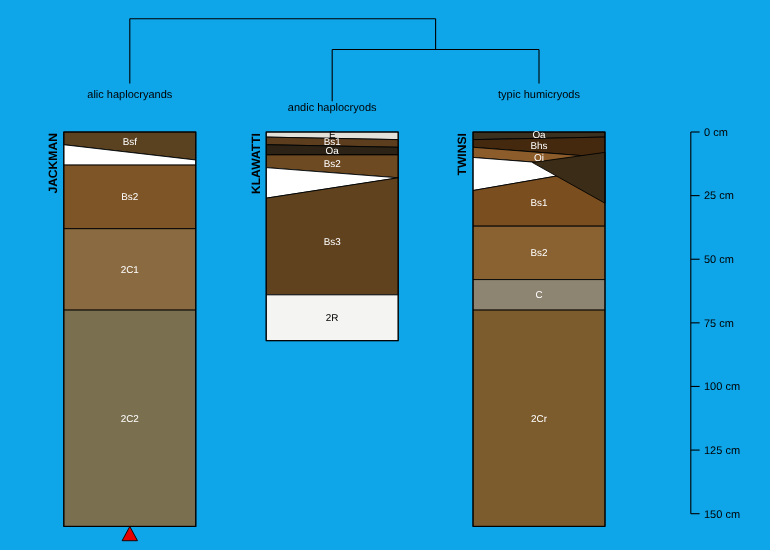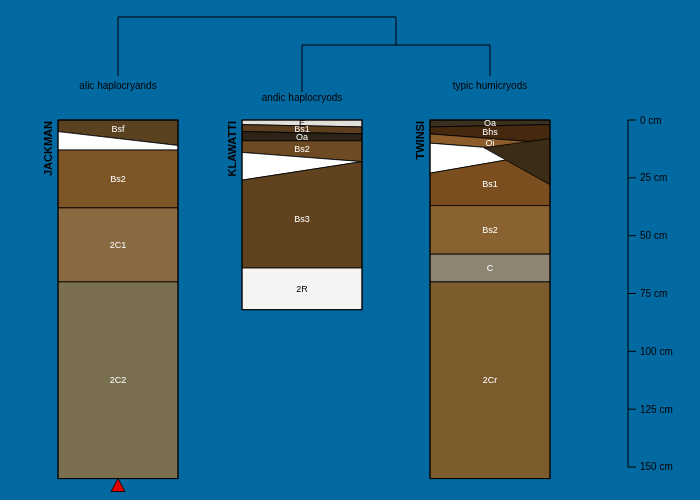--- a/index.html
+++ b/index.html
@@ -5,21 +5,21 @@
   html, body {
     margin: 0;
     padding: 0;
     background: #ffffff;
     font-family: "Liberation Sans", sans-serif;
   }
   .figure-wrap {
     position: relative;
     width: 700px;
     height: 500px;
-    background: #0369a1;
+    background: #0ea5e9;
     overflow: hidden;
   }
   svg text {
     font-family: "Liberation Sans", sans-serif;
   }
 </style>
 </head>
 <body>
 
 <div class="figure-wrap">

